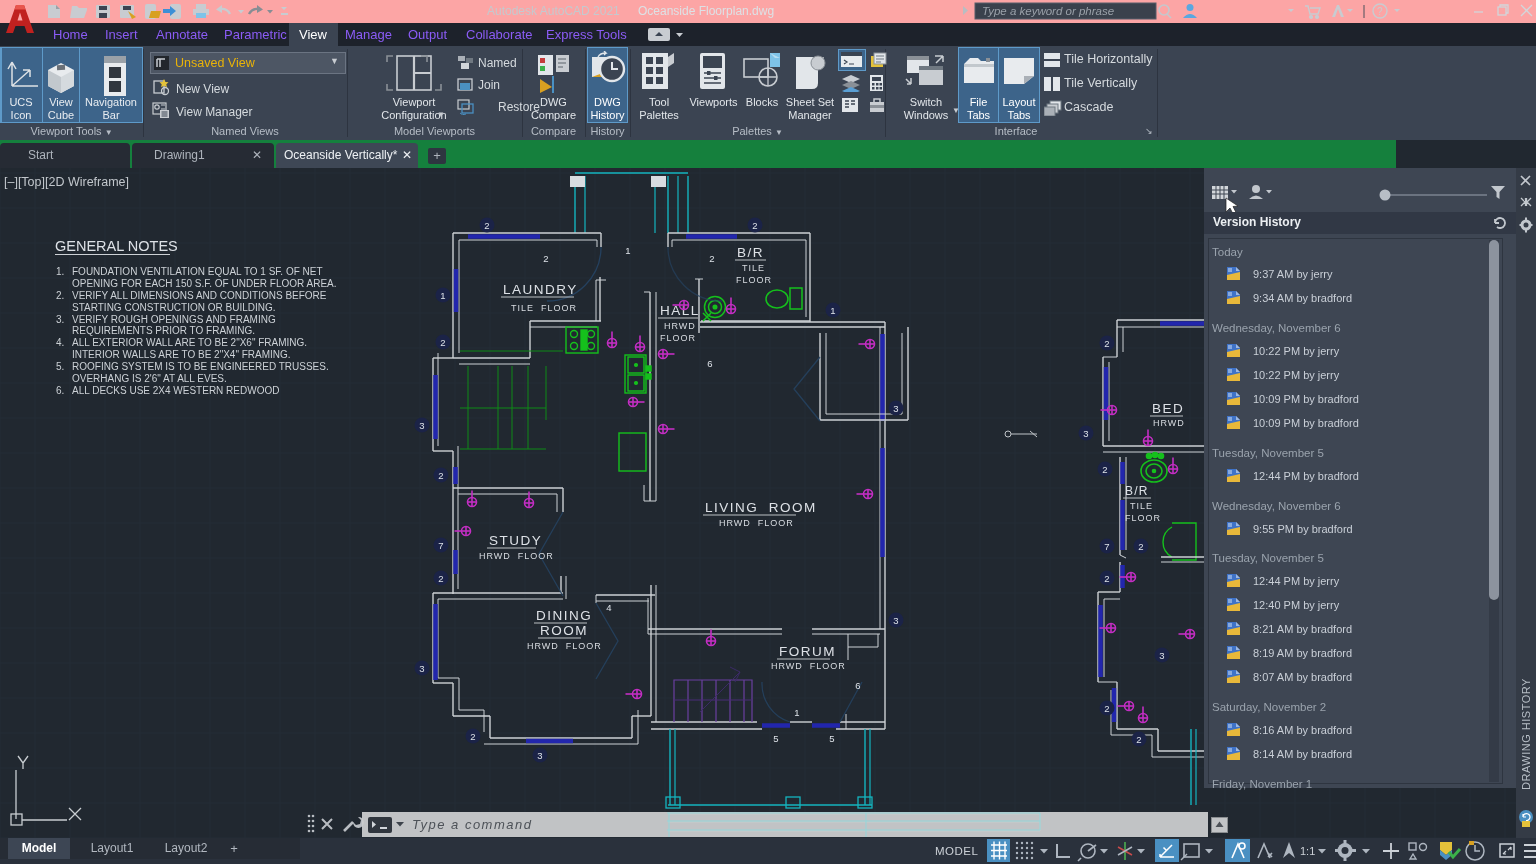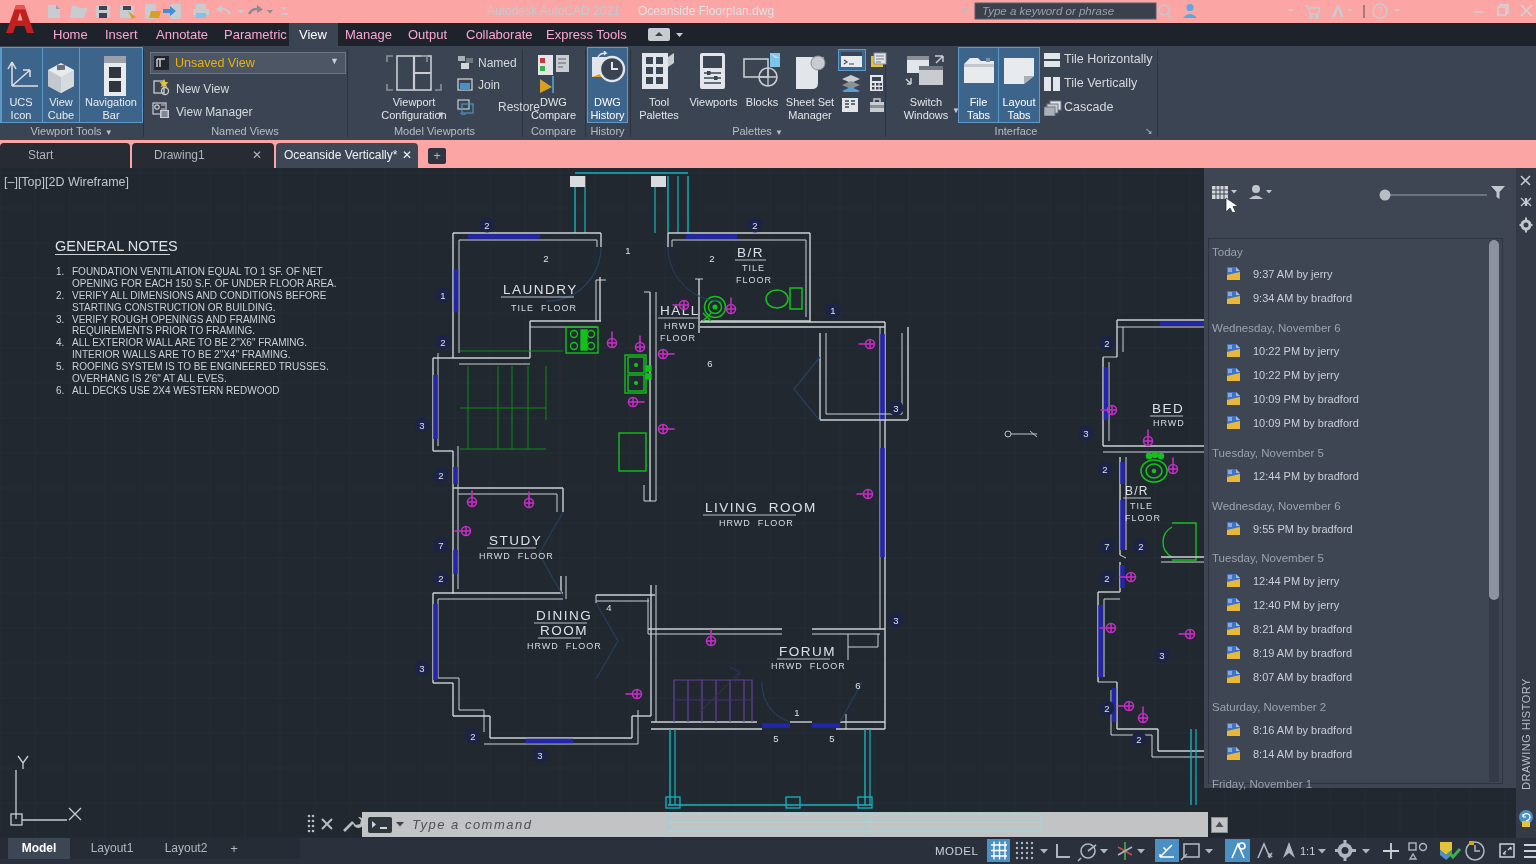--- a/index.html
+++ b/index.html
@@ -1,25 +1,25 @@
 <!DOCTYPE html>
 <html><head><meta charset="utf-8"><style>
 *{margin:0;padding:0;box-sizing:border-box}
 html,body{width:1536px;height:864px;overflow:hidden;background:#212830;font-family:"Liberation Sans",sans-serif;position:relative}
 .abs{position:absolute}
 #titlebar{left:0;top:0;width:1536px;height:23px;background:#fca5a5}
 #tabrow{left:0;top:23px;width:1536px;height:23px;background:#1d222b}
 #ribbon{left:0;top:46px;width:1536px;height:94px;background:#3b4452}
-.rtab{position:absolute;top:0;height:23px;line-height:23px;color:#f9a8d4;font-size:13px}
+.rtab{position:absolute;top:0;height:23px;line-height:23px;color:#8b5cf6;font-size:13px}
 .on{background:#3b4452}
 .psep{top:3px;width:1px;height:88px;background:#2d3440}
 .plabel{top:79px;text-align:center;color:#b6bdc6;font-size:11px}
 .hl{background:#3d648a;outline:1px solid #5e9ac9}
 .rowbtn{height:22px;color:#d5dade;font-size:12px;line-height:22px}
-#filetabs{left:0;top:140px;width:1536px;height:28px;background:#fca5a5}
+#filetabs{left:0;top:140px;width:1396px;height:28px;background:#15803d}
 .ftab{top:3px;height:25px;font-size:12px;color:#aeb4bc;background:#262b34;border-radius:4px 4px 0 0}
 #bottombar{left:0;top:838px;width:1536px;height:26px;background:#2a313c}
 #rstrip{left:1516px;top:168px;width:20px;height:670px;background:#343b46}
 .vhdate{position:absolute;left:8px;color:#9aa3ad;font-size:11.5px}
 .vhrow{position:absolute;left:49px;color:#c9cfd7;font-size:11px}
 .tag{font-size:9.5px;fill:#dde2e8;text-anchor:middle;font-family:"Liberation Sans"}
 .rn{fill:#dde1e6}
 .rs{fill:#d8dce1;font-size:9px;letter-spacing:1px}
 </style></head><body>
 
@@ -1021,20 +1021,26 @@
     </g>
 <circle cx="52" cy="21" r="4" fill="#c2c7cd"></circle>
     <path d="M45 31 q7 -7 14 0 z" fill="#c2c7cd"></path>
     <path d="M62 22 l3 3.5 l3 -3.5 z" fill="#c2c7cd"></path>
 <line x1="183" y1="27" x2="283" y2="27" stroke="#6b7380" stroke-width="2"></line>
     <circle cx="181" cy="27" r="5.5" fill="#b8bec6"></circle>
 <path d="M287 18 h14 l-5.5 6 v7 l-3 -2 v-5 z" fill="#c2c7cd"></path>
 <path d="M22 30 l0 14 l4 -4 l3 6 l3 -1.5 l-3 -6 l5 -0.5 z" fill="#fff" stroke="#222" stroke-width="0.7"></path>
 </svg>
 <div id="vhpanel" class="abs" style="left:1204px;top:212px;width:312px;height:576px;background:#3e4653">
+<div class="abs" style="left:0;top:0;width:312px;height:22px;background:#313845">
+      <span style="position:absolute;left:9px;top:3px;color:#eceff2;font-size:12px;font-weight:bold">Version History</span>
+      <svg style="position:absolute;right:8px;top:3px" width="16" height="16">
+        <path d="M3 8 a5 5 0 1 1 2 4 M3 8 v-4 M3 8 h4" stroke="#c2c7cd" stroke-width="1.8" fill="none"></path>
+      </svg>
+    </div>
 <div class="abs" style="left:4px;top:26px;width:295px;height:546px;border:1px solid #2e3540"></div>
 <span class="vhdate" style="top:34px">Today</span>
 <svg class="abs" style="left:22px;top:54px" width="15" height="15">
       <path d="M1 1 h9 l4 4 v9 h-13 z" fill="#3f73c8"></path>
       <path d="M10 1 l4 4 h-4 z" fill="#9db8e2"></path>
       <path d="M1 9 l13 -3 v8 h-13 z" fill="#e8b83a"></path>
       <path d="M2 3 h4 M2 5 h4" stroke="#cfe0f5" stroke-width="1"></path>
     </svg>
 <span class="vhrow" style="top:56px">9:37 AM by jerry</span>
 <svg class="abs" style="left:22px;top:78px" width="15" height="15">

